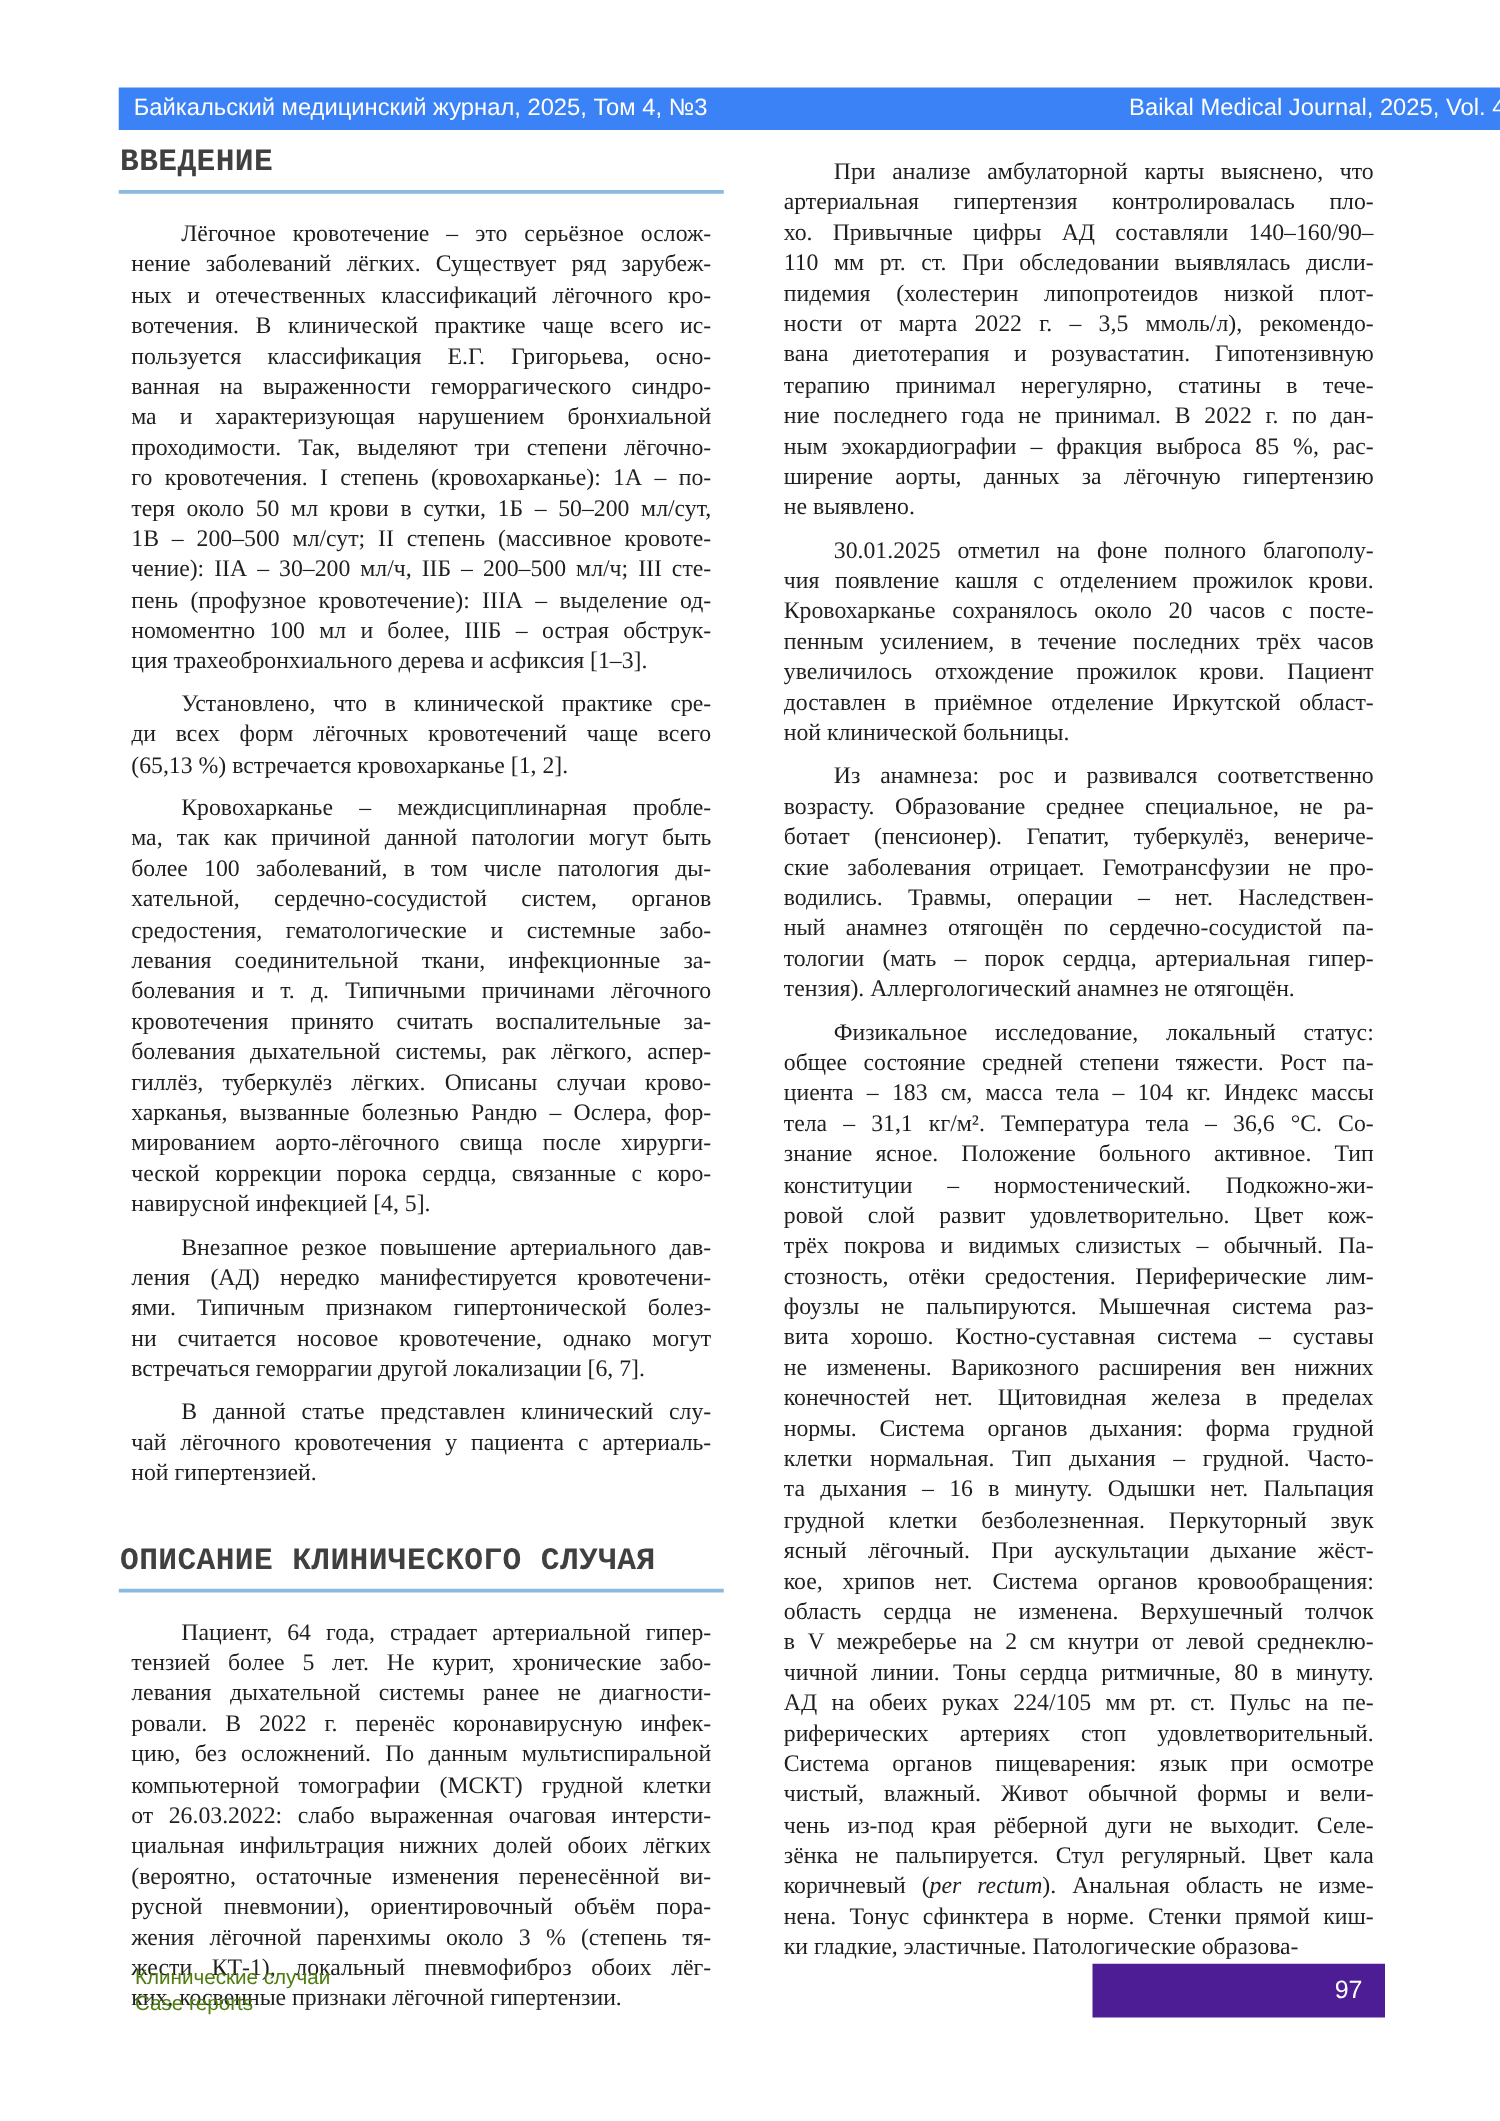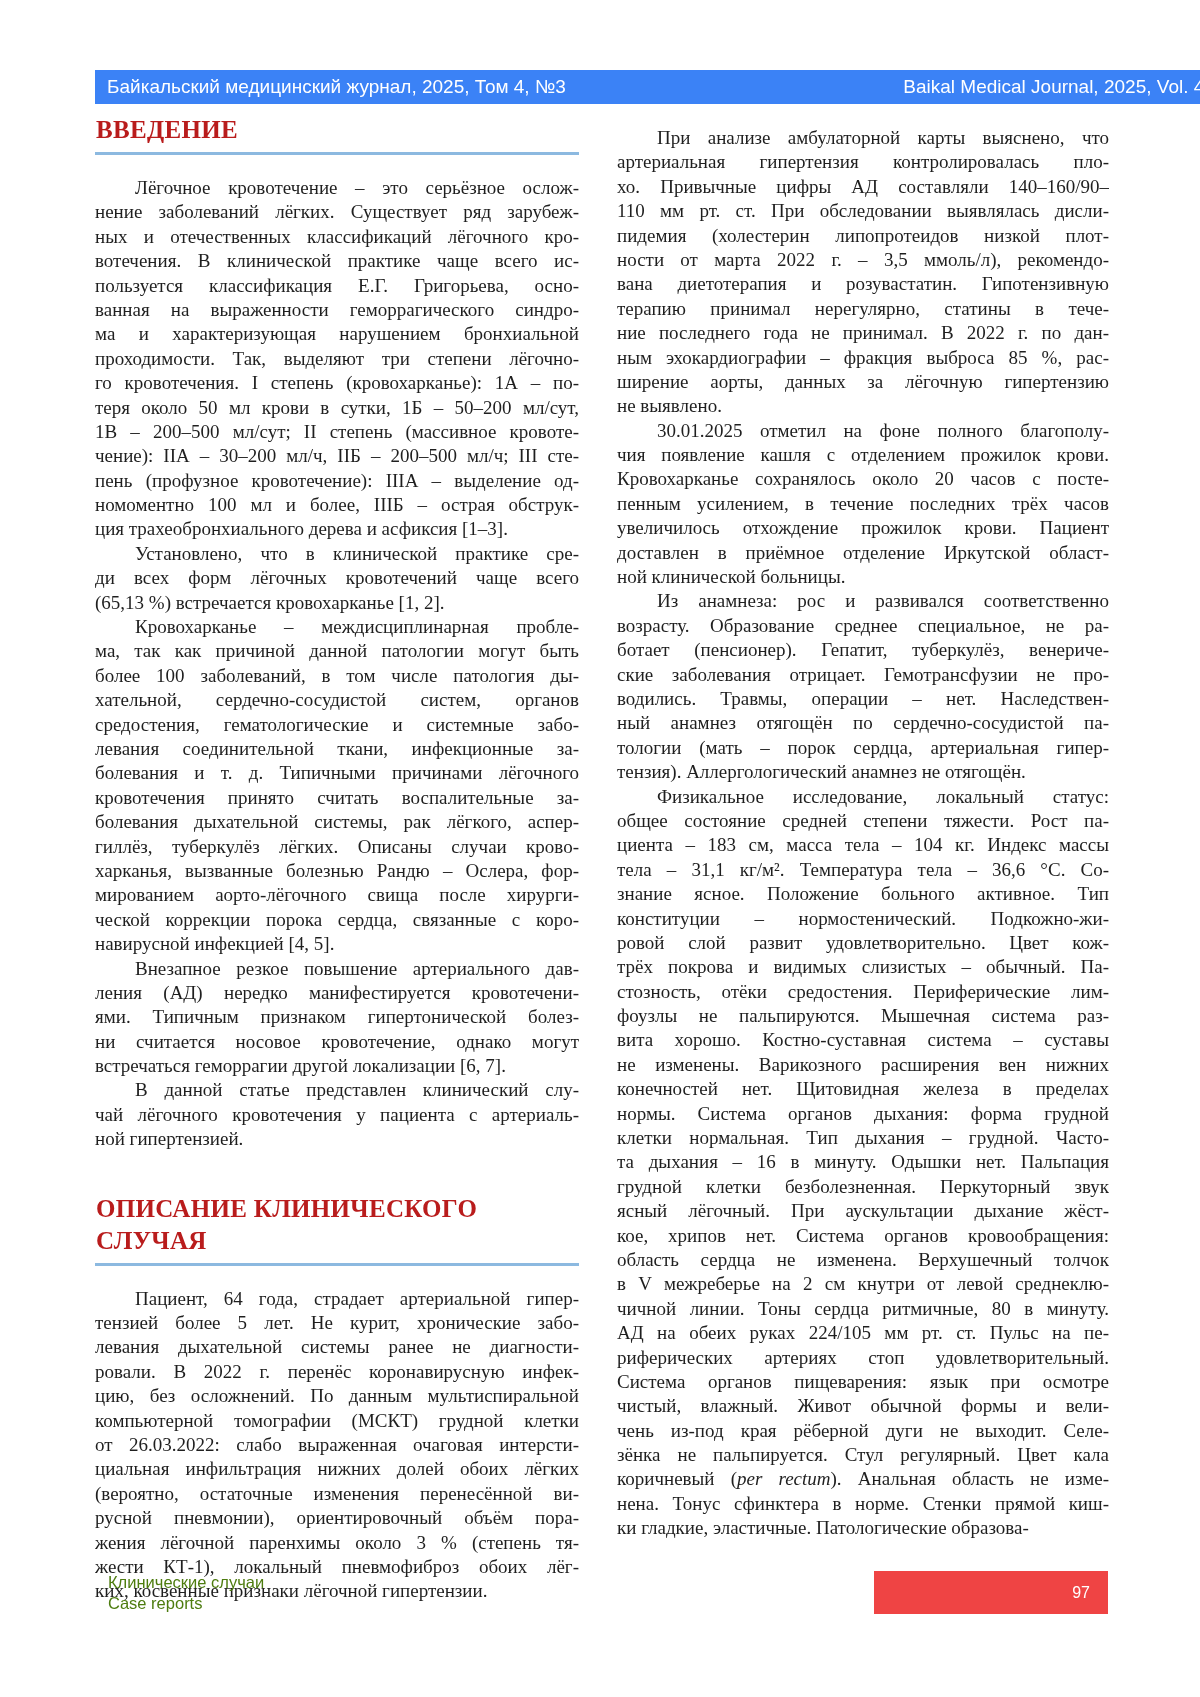--- a/index.html
+++ b/index.html
@@ -12,43 +12,43 @@
           font-family:"Liberation Sans",sans-serif;font-size:19px;
           display:flex;justify-content:space-between;align-items:center;
           padding:0 12px;box-sizing:border-box;}
   .topbar span{white-space:nowrap;}
 
   
   .col{position:absolute;top:110px;}
   .col-left{left:95px;width:484px;}
   .col-right{left:617px;width:492px;}
 
-  .section-heading{font-family:Liberation Serif, serif;font-weight:bold;
-          font-size:25px;line-height:32px;color:#b91c1c;letter-spacing:.3px;
+  .section-heading{font-family:Liberation Mono, monospace;font-weight:bold;
+          font-size:25px;line-height:32px;color:#404040;letter-spacing:.3px;
           margin:0;padding:0 0 6px 1px;border-bottom:3px solid #8cb9e0;}
   .first-heading{margin-top:4px;}
   .gap-before-heading{margin-top:41px;}
 
-  .para{margin:0;}
+  .para{margin:10px;}
   .para.after-heading{margin-top:21px;}
   .col-right > .para:first-child{margin-top:16px;}
 
   .line{font-size:19px;color:#1f1f1f;height:24.4px;line-height:24.4px;
         text-align:justify;text-align-last:justify;overflow:hidden;}
   .line.first{text-indent:40px;}
   .line.last{text-align-last:left;}
   .line em{font-style:italic;}
 
   
   .footer-section{position:absolute;left:108px;top:1572px;
           font-family:"Liberation Sans",sans-serif;font-size:16.5px;
           line-height:21px;color:#4d7c0f;}
   .pagenum-box{position:absolute;left:874px;top:1571px;width:234px;height:43px;
-          background:#ef4444;color:#ffffff;
-          font-family:"Liberation Sans",sans-serif;font-size:16px;
+          background:#4c1d95;color:#ffffff;
+          font-family:"Liberation Sans",sans-serif;font-size:20px;
           display:flex;align-items:center;justify-content:flex-end;
           padding-right:18px;box-sizing:border-box;}
 </style>
 </head>
 <body>
 
 <div class="page">
 
   <div class="topbar">
     <span>Байкальский медицинский журнал, 2025, Том 4, №3</span>

